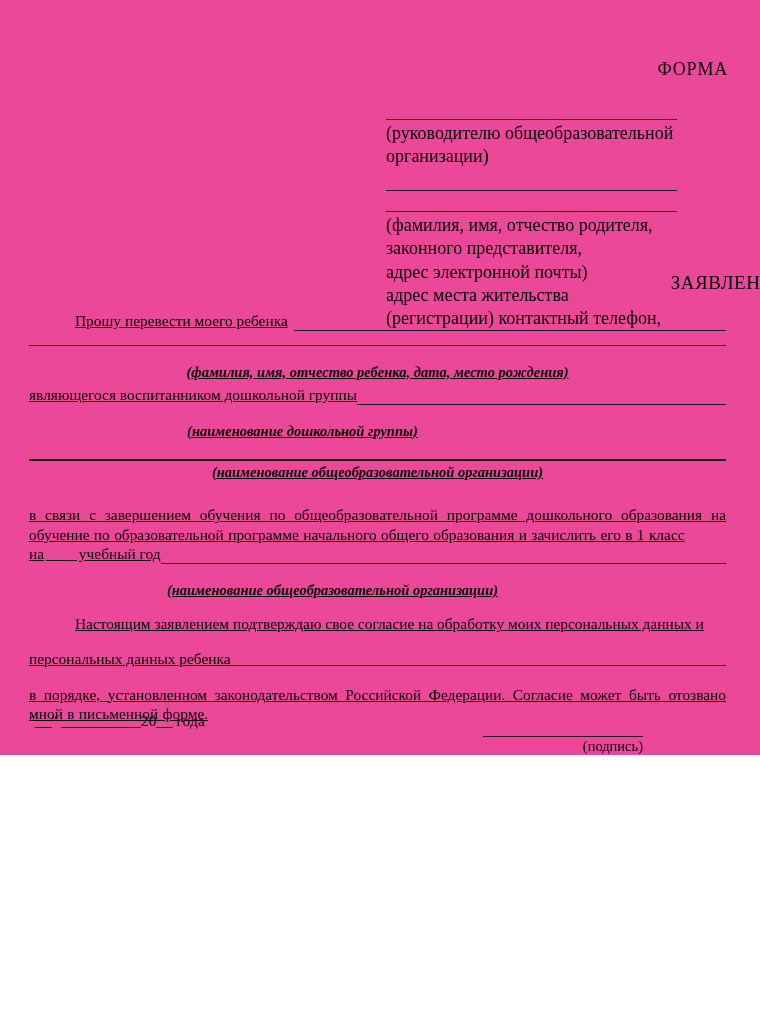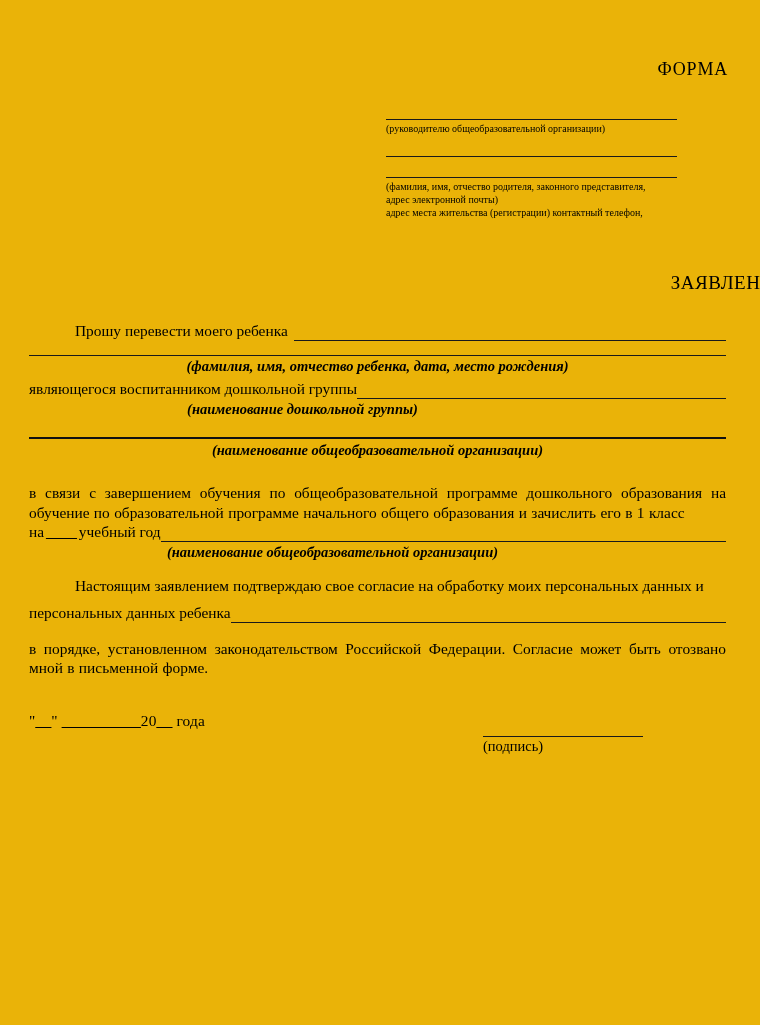--- a/index.html
+++ b/index.html
@@ -8,22 +8,22 @@
     padding: 0;
     background: #ffffff;
   }
   body {
     font-family: "Liberation Serif", "DejaVu Serif", serif;
     color: #000000;
   }
   .page {
     position: relative;
     width: 760px;
-    height: 1025px;
-    background: #eab308;
+    height: 755px;
+    background: #ec4899;
     overflow: hidden;
   }
 
   
   .rule {
     border-bottom: 1.3px solid #1a1a1a;
     height: 0;
     font-size: 0;
     line-height: 0;
   }
@@ -34,21 +34,21 @@
     line-height: 0;
   }
   .caption {
     font-style: italic;
     font-weight: bold;
     font-size: 14.5px;
     text-align: center;
     white-space: nowrap;
   }
   .caption-plain {
-    font-size: 10px;
+    font-size: 18px;
     line-height: 1.30;
   }
   .fill {
     flex: 1 1 auto;
     border-bottom: 1.3px solid #1a1a1a;
     height: 13px;
   }
   .row {
     display: flex;
     align-items: flex-end;
@@ -86,30 +86,31 @@
     text-align: right;
     font-size: 19px;
     letter-spacing: 0.5px;
     padding-left: 32px;
   }
 
   
   .body-area {
     position: absolute;
     left: 29px;
-    top: 321px;
+    top: 311px;
     width: 697px;
     font-size: 15.4px;
     line-height: 1.27;
+    text-decoration: underline;
   }
   .p-indent { text-indent: 46px; }
   .lbl { white-space: nowrap; }
 
   .full-rule { margin-top: 3px; }
-  .cap-tight { margin-top: 1px; }
+  .cap-tight { margin-top: 17px; }
 
   .para {
     text-align: justify;
     text-align-last: left;
     word-spacing: 0.5px;
   }
 
   
   .footer {
     position: absolute;
@@ -125,21 +126,21 @@
   }
   .u { text-decoration: underline; text-decoration-thickness: 1.2px; }
   .sig-wrap {
     position: absolute;
     left: 454px;
     top: 10px;
     width: 160px;
   }
   .sig-rule { border-bottom: 1.3px solid #1a1a1a; height: 14px; }
   .sig-cap {
-    text-align: left;
+    text-align: right;
     font-size: 14.5px;
     margin-top: 1px;
   }
 </style>
 </head>
 <body>
 
 <div class="page">
 
   <div class="forma-title">ФОРМА</div>
@@ -189,21 +190,21 @@
     <div class="row" style="margin-top:0px;text-align:right;">
       <span class="lbl">на</span>
       <span class="lbl u" style="margin:0 2px;">____</span>
       <span class="lbl">учебный год</span>
       <span class="fill" style="margin-left:0px;"></span>
     </div>
     <div class="caption cap-tight" style="margin-left:-90px;">(наименование общеобразовательной организации)</div>
 
     <div class="p-indent" style="margin-top:15px;">Настоящим заявлением подтверждаю свое согласие на обработку моих персональных данных и</div>
 
-    <div class="row" style="margin-top:7px;">
+    <div class="row" style="margin-top:15px;align-items:center;">
       <span class="lbl">персональных данных ребенка</span>
       <span class="fill" style="margin-left:0px;"></span>
     </div>
 
     <div class="para" style="margin-top:16px;">в порядке, установленном законодательством Российской Федерации. Согласие может быть отозвано мной в письменной форме.</div>
   </div>
 
   <div class="footer">
     <span class="date-line">
       <span>"</span><span class="u">__</span><span>"</span>

